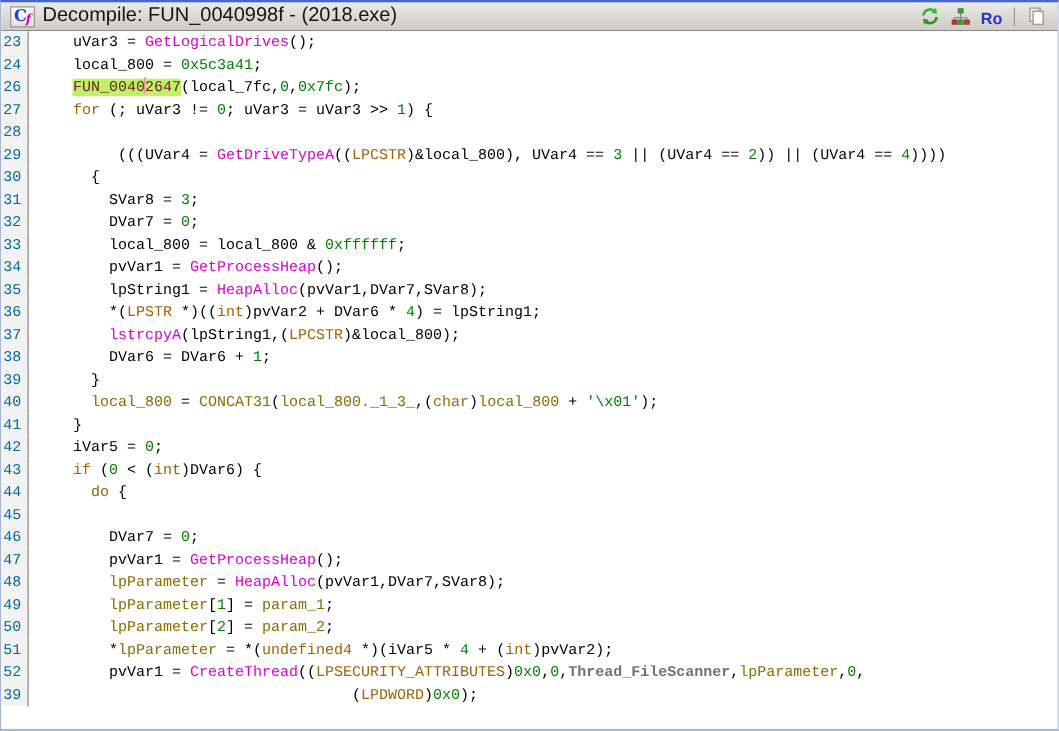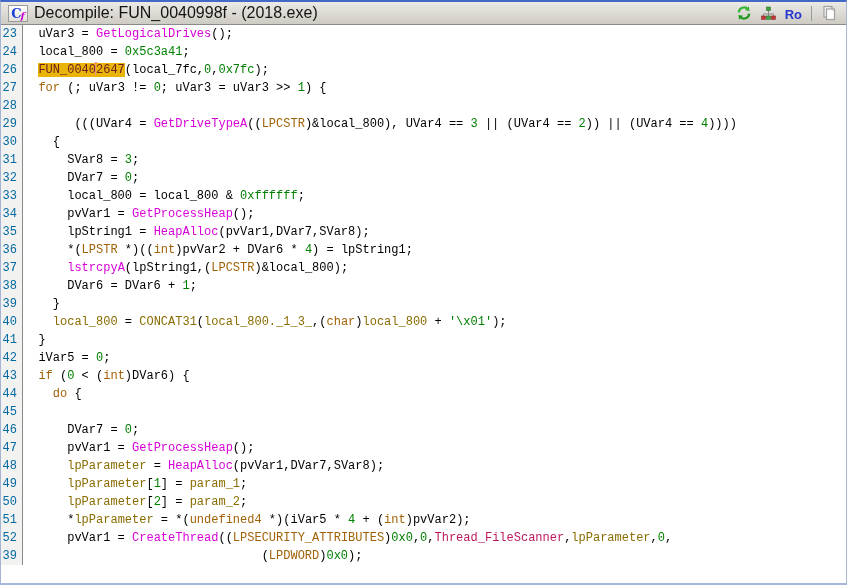--- a/index.html
+++ b/index.html
@@ -38,28 +38,28 @@
   .tb-sep{ width:1px; height:15px; background:#9a9a9a; }
   .code{
     flex:1; overflow:hidden; background:#ffffff;
     font-family:"Liberation Mono", monospace; font-size:12px; line-height:18px;
   }
   .line{ display:flex; height:18px; }
   .ln{
     flex:none; width:22px; padding-right:5px; text-align:right;
     background:#f2f2f1; border-right:1px solid #8a8a8a; color:#0369a1;
   }
-  .lc{ padding-left:1px; white-space:pre; color:#000; }
+  .lc{ padding-left:21px; white-space:pre; color:#000; }
   .tok{ color:#000; }
   .tok.kw{ color:#a16207; }
   .tok.fn{ color:#d800d8; }
   .tok.num{ color:#008000; }
   .tok.param{ color:#8a6c00; }
-  .tok.userfn{ color:#be185d; }
-  .tok.hlfn{ color:#6b2121; background:#eab308; }
+  .tok.userfn{ color:#737373;font-weight:bold; }
+  .tok.hlfn{ color:#6b2121; background:#bef264; }
   .caret{
     display:inline-block; width:2px; margin:0 -1px; height:13px;
     background:#ef8a8a; vertical-align:-2px;
   }
 </style>
 </head>
 <body>
 
 <div class="window">
 

